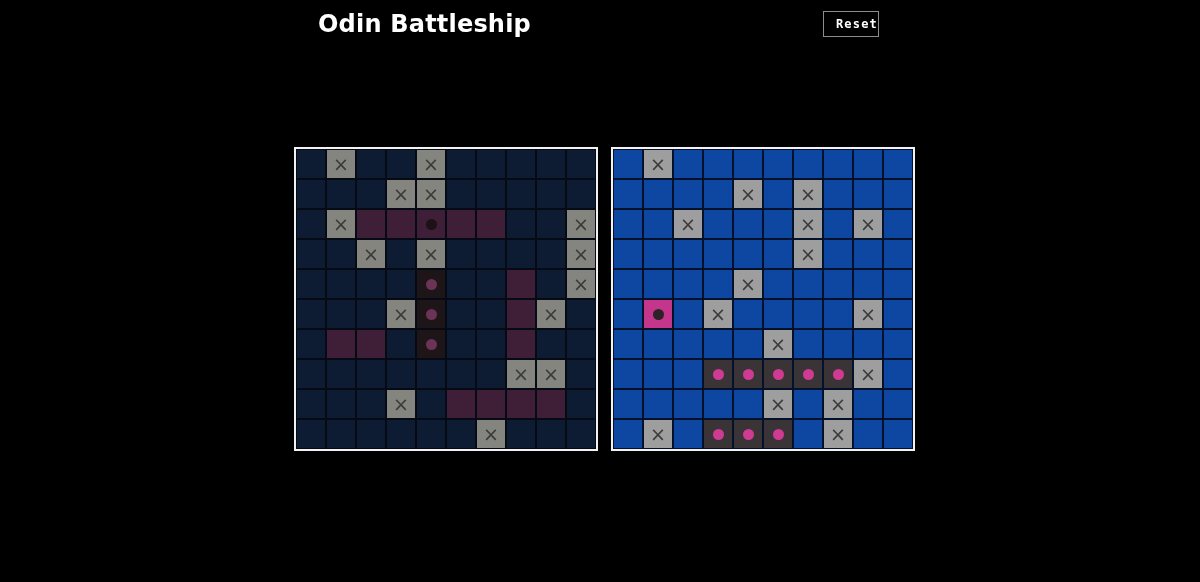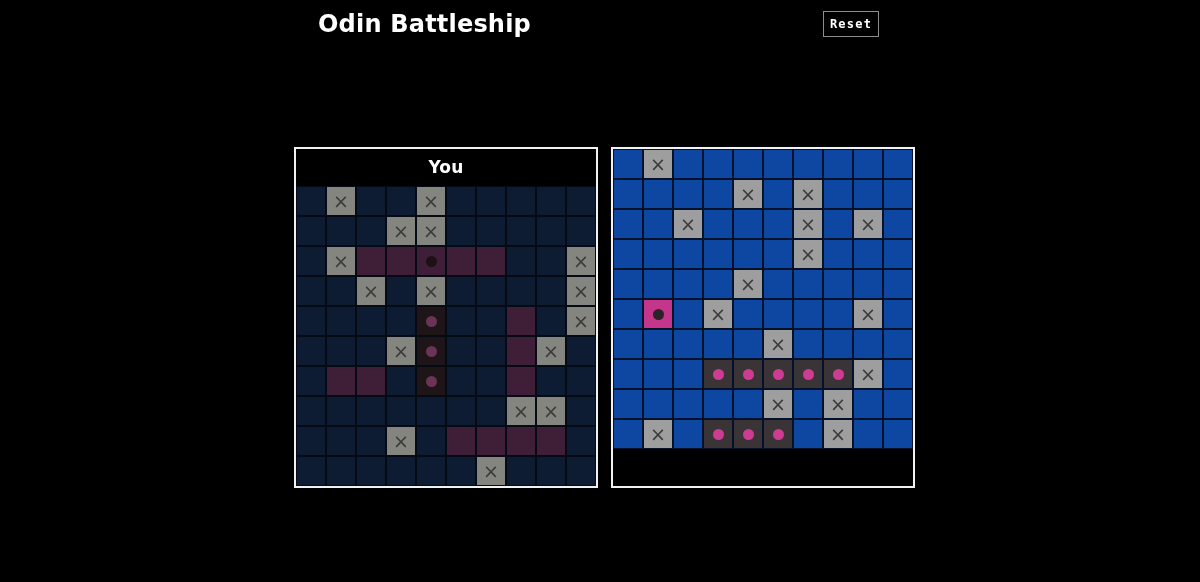--- a/index.html
+++ b/index.html
@@ -31,21 +31,21 @@
     left: 823px; top: 11px;
     width: 56px; height: 26px;
     background: #000000;
     border: 1px solid #8c8c8c;
     color: #ffffff;
     font-family: "DejaVu Sans Mono", "Liberation Mono", monospace;
     font-size: 12px;
     font-weight: 700;
     letter-spacing: 1.2px;
     line-height: 24px;
-    text-align: center;
+    text-align: right;
     cursor: pointer;
   }
 
   
   .boards {
     position: absolute;
     left: 294px; top: 147px;
     display: flex;
     gap: 13px;
   }
@@ -117,21 +117,20 @@
 <div id="app">
 
   <div class="header">
     <div class="app-title">Odin Battleship</div>
     <div class="reset-button">Reset</div>
   </div>
 
   <div class="boards">
 
     <div class="board-panel you">
-      <div class="board-title">You</div>
       <div class="grid" id="grid-you">
           <div class="cell "></div>
           <div class="cell miss">
             <span class="marker-x">×</span>
           </div>
           <div class="cell "></div>
           <div class="cell "></div>
           <div class="cell miss">
             <span class="marker-x">×</span>
           </div>

